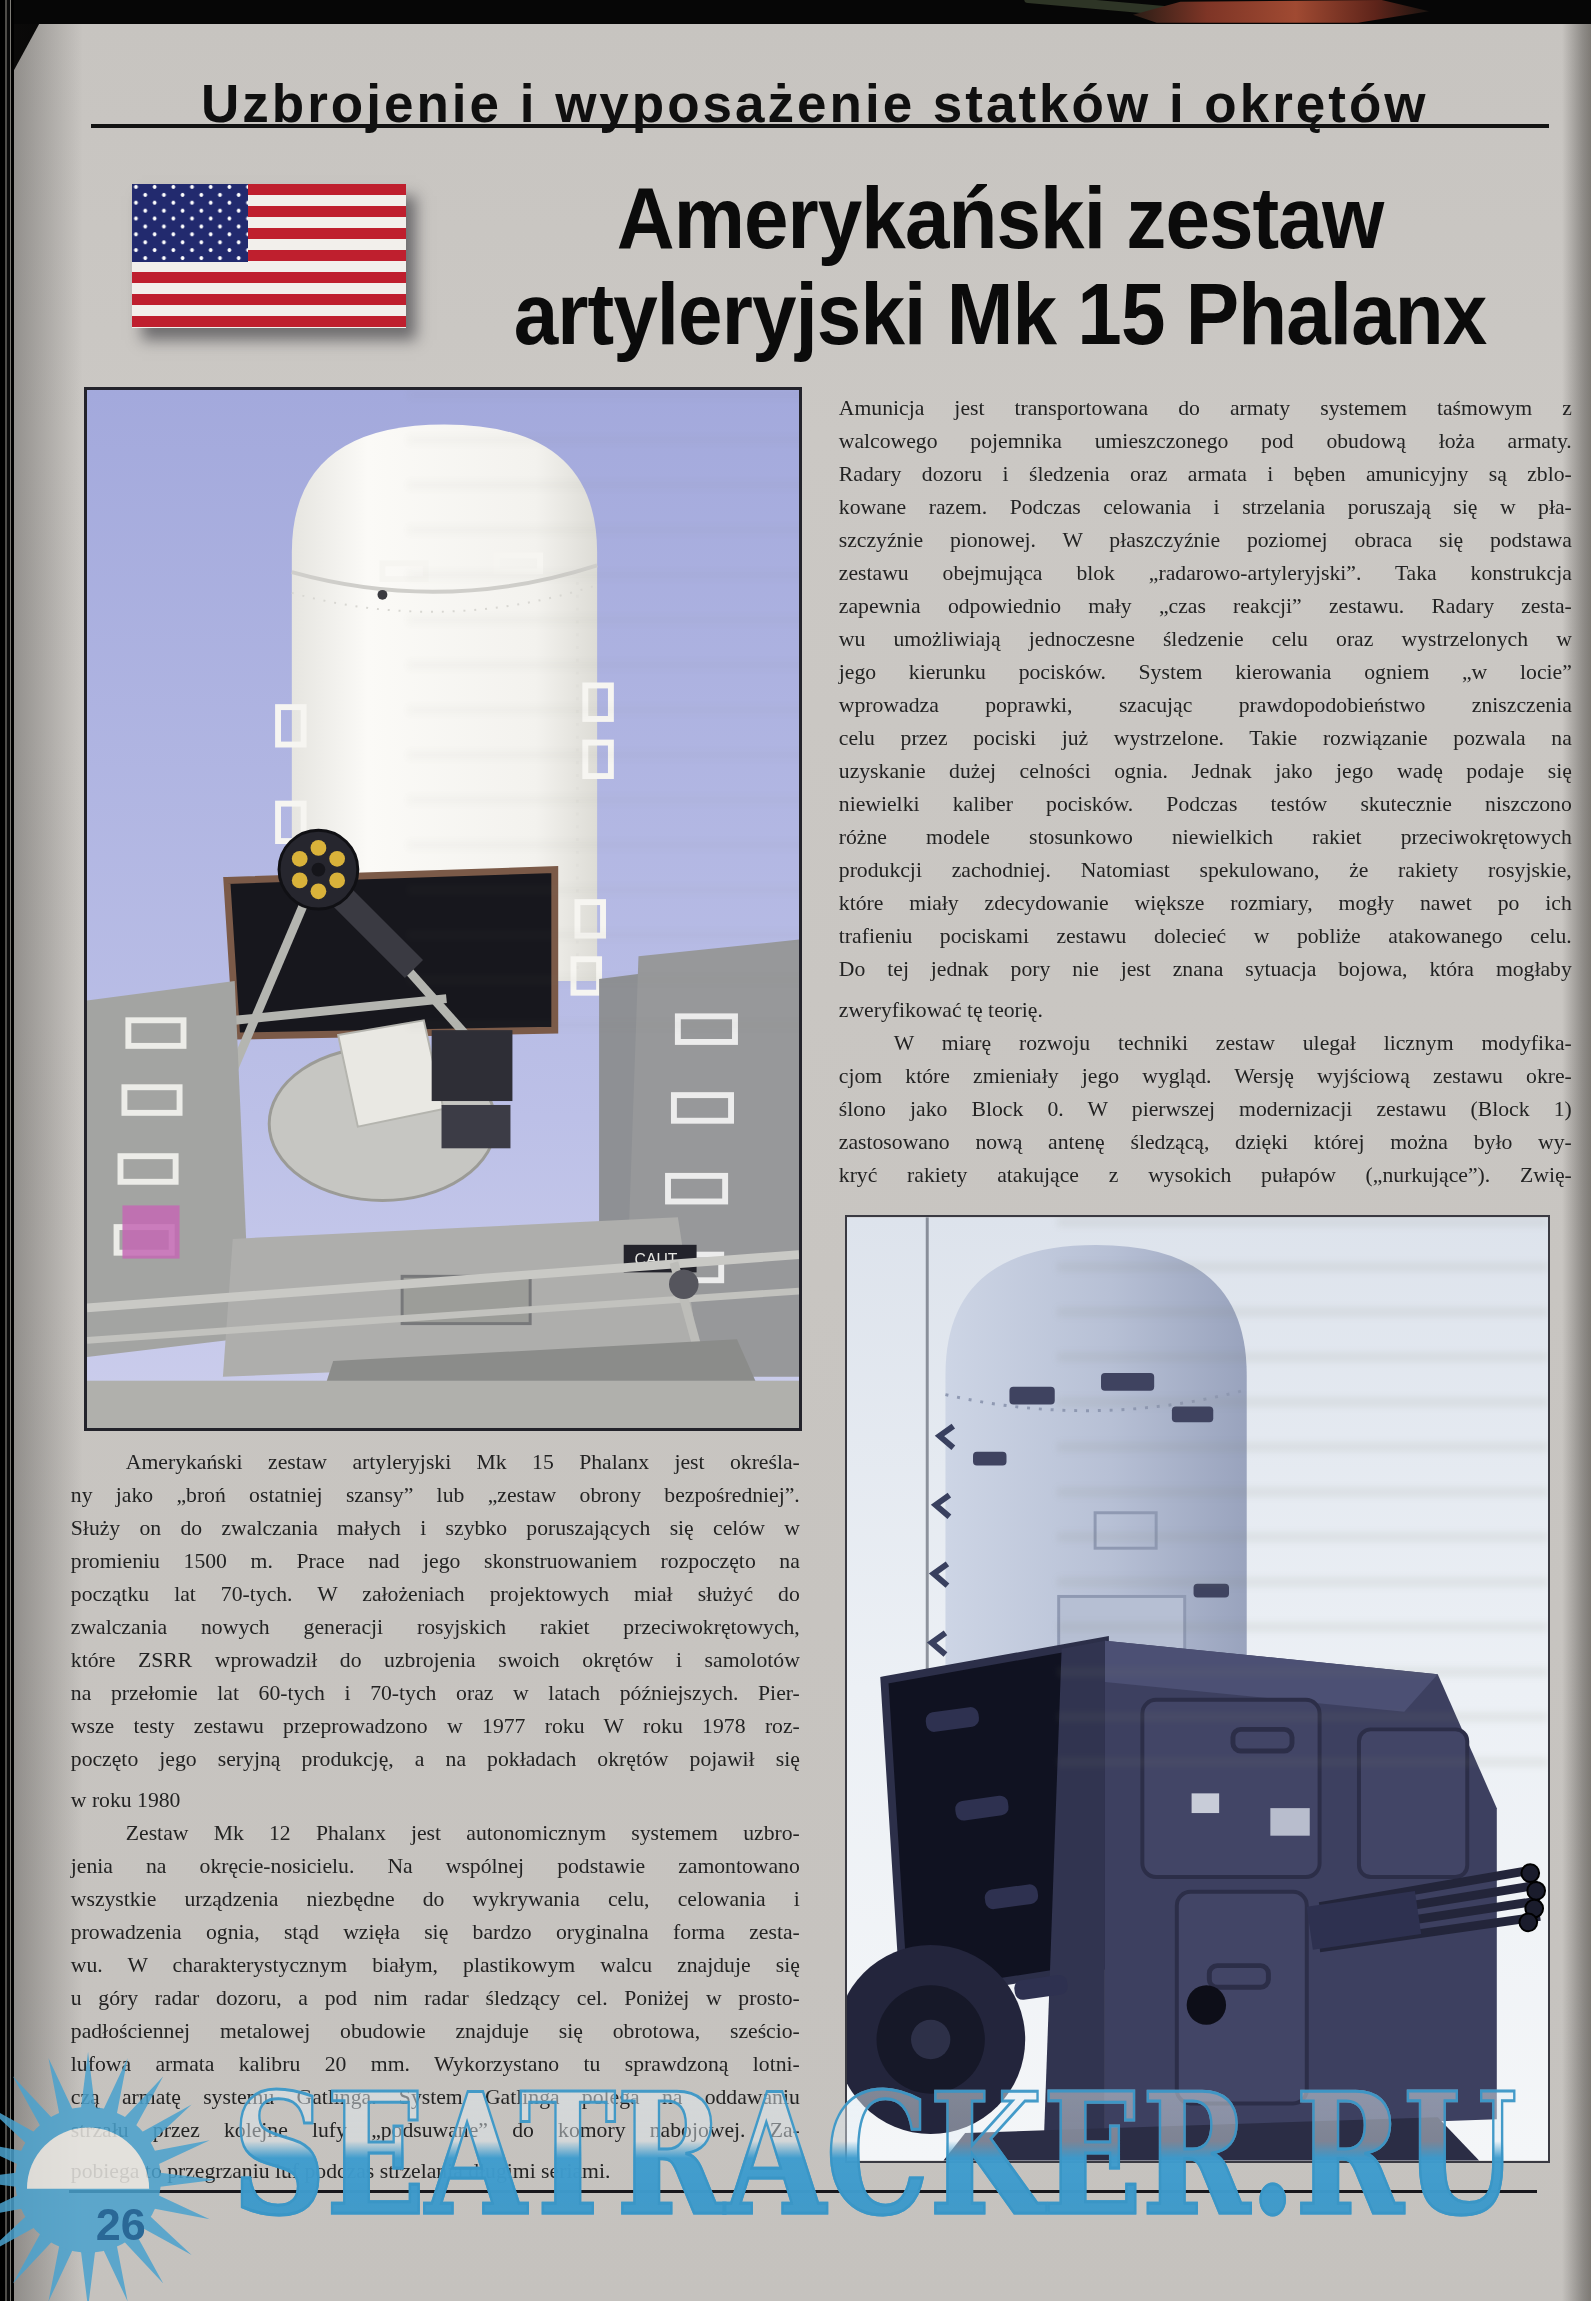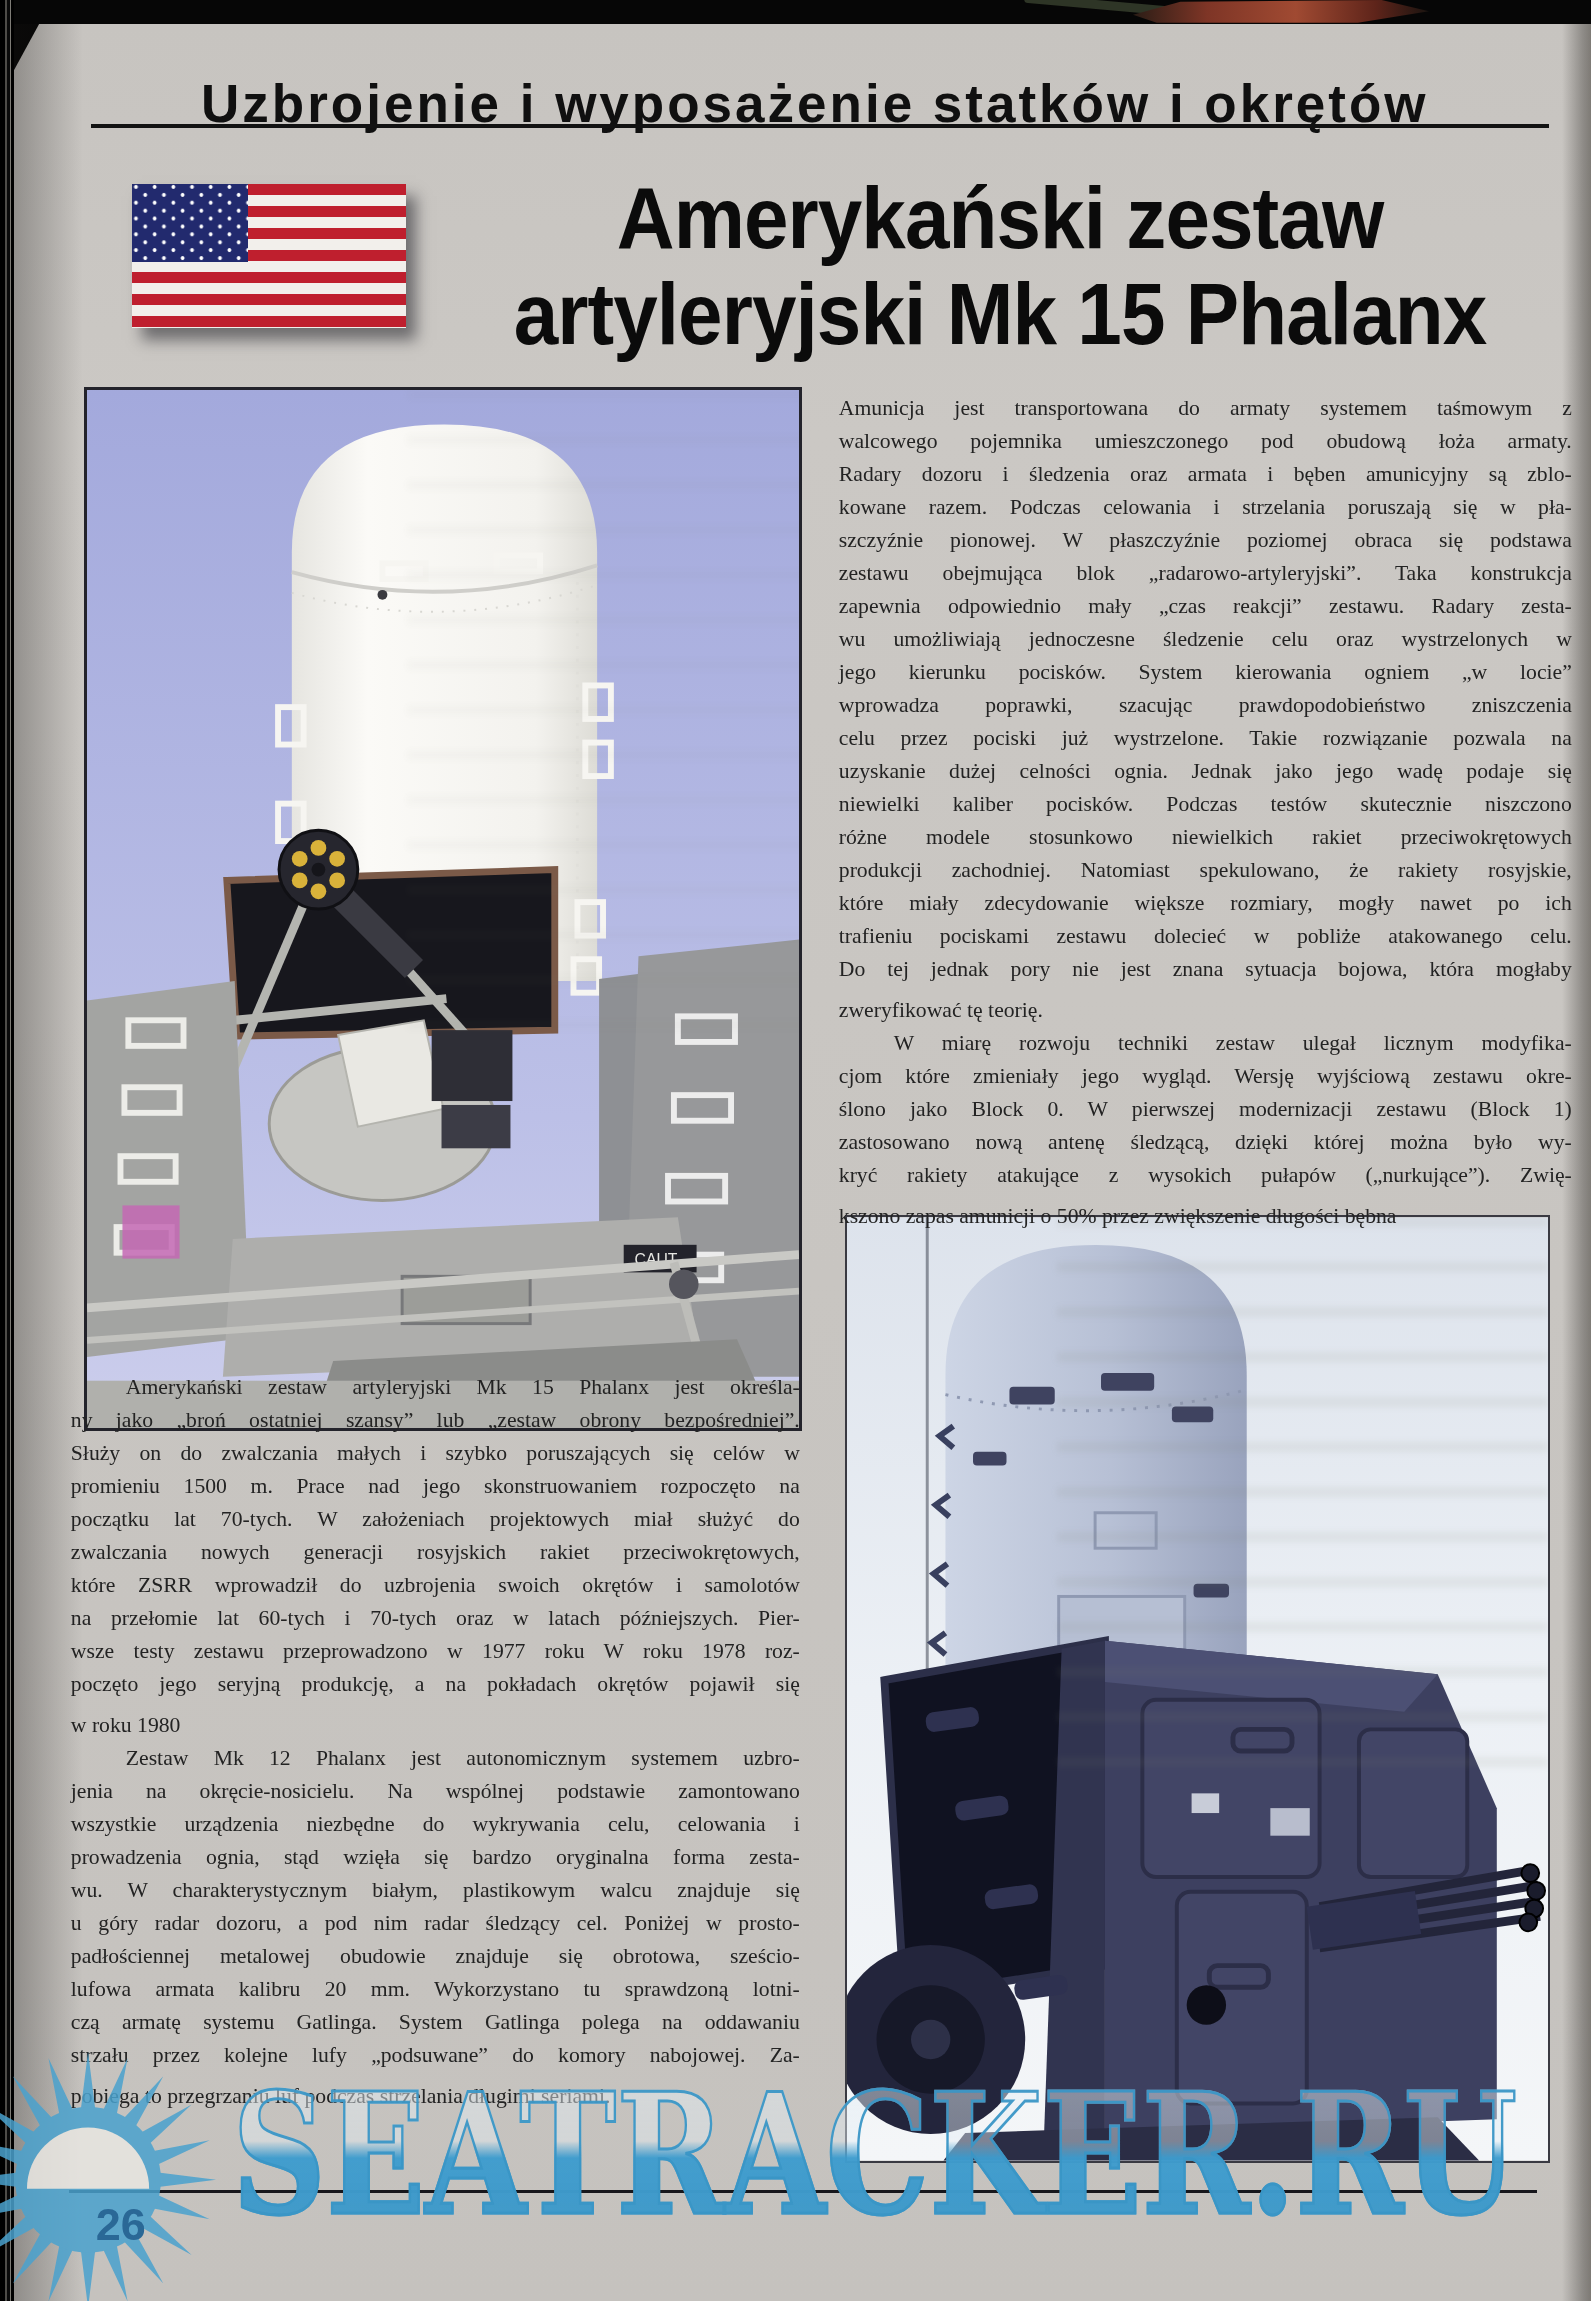--- a/index.html
+++ b/index.html
@@ -47,21 +47,21 @@
   .photo-left{left:70px;top:363px;width:712px;height:1038px;border:3px solid #23232b;}
   .photo-right{left:831px;top:1191px;width:701px;height:944px;border:2px solid #3a3a42;}
   .photo svg{position:absolute;left:0;top:0;}
   .bleed{position:absolute;left:30%;top:0;width:70%;height:62%;
     background:repeating-linear-gradient(180deg,rgba(125,130,112,.18) 0 9.9px,rgba(0,0,0,0) 9.9px 45px);
     filter:blur(3px);opacity:.55;}
   .bleed-weak{opacity:.22;left:45%;}
   
   .textcol{position:absolute;font-size:21.7px;line-height:33px;color:#232323;}
   .col-right{left:825px;top:368px;width:733px;}
-  .col-caption{left:57px;top:1347px;width:729px;}
+  .col-caption{left:57px;top:1422px;width:729px;}
   .line{text-align:justify;text-align-last:justify;}
   .line.last{text-align-last:left;margin-top:8px;}
   .para.indent .line:first-child{text-indent:55px;}
   
   .divider{position:absolute;left:55px;top:2166px;width:1468px;height:3.9px;background:#17171c;z-index:2;}
   .pagenum{position:absolute;left:69px;top:2175px;font-family:"Liberation Sans",sans-serif;
     font-weight:700;font-size:45px;color:#2a6896;z-index:7;margin-left:13px;}
   
   .wm{position:absolute;z-index:6;pointer-events:none;}
   .wm-text{left:232px;top:2071px;font-family:"DejaVu Serif",serif;font-weight:700;
@@ -299,21 +299,20 @@
           <div class="line">trafieniu pociskami zestawu dolecieć w pobliże atakowanego celu.</div>
           <div class="line">Do tej jednak pory nie jest znana sytuacja bojowa, która mogłaby</div>
           <div class="line last">zweryfikować tę teorię.</div>
         </div>
         <div class="para indent">
           <div class="line">W miarę rozwoju techniki zestaw ulegał licznym modyfika-</div>
           <div class="line">cjom które zmieniały jego wygląd. Wersję wyjściową zestawu okre-</div>
           <div class="line">ślono jako Block 0. W pierwszej modernizacji zestawu (Block 1)</div>
           <div class="line">zastosowano nową antenę śledzącą, dzięki której można było wy-</div>
           <div class="line">kryć rakiety atakujące z wysokich pułapów („nurkujące”). Zwię-</div>
-          <div class="line last">kszono zapas amunicji o 50% przez zwiększenie długości bębna</div>
         </div>
       </div>
     <div class="textcol col-caption">
         <div class="para indent">
           <div class="line">Amerykański zestaw artyleryjski Mk 15 Phalanx jest określa-</div>
           <div class="line">ny jako „broń ostatniej szansy” lub „zestaw obrony bezpośredniej”.</div>
           <div class="line">Służy on do zwalczania małych i szybko poruszających się celów w</div>
           <div class="line">promieniu 1500 m. Prace nad jego skonstruowaniem rozpoczęto na</div>
           <div class="line">początku lat 70-tych. W założeniach projektowych miał służyć do</div>
           <div class="line">zwalczania nowych generacji rosyjskich rakiet przeciwokrętowych,</div>

